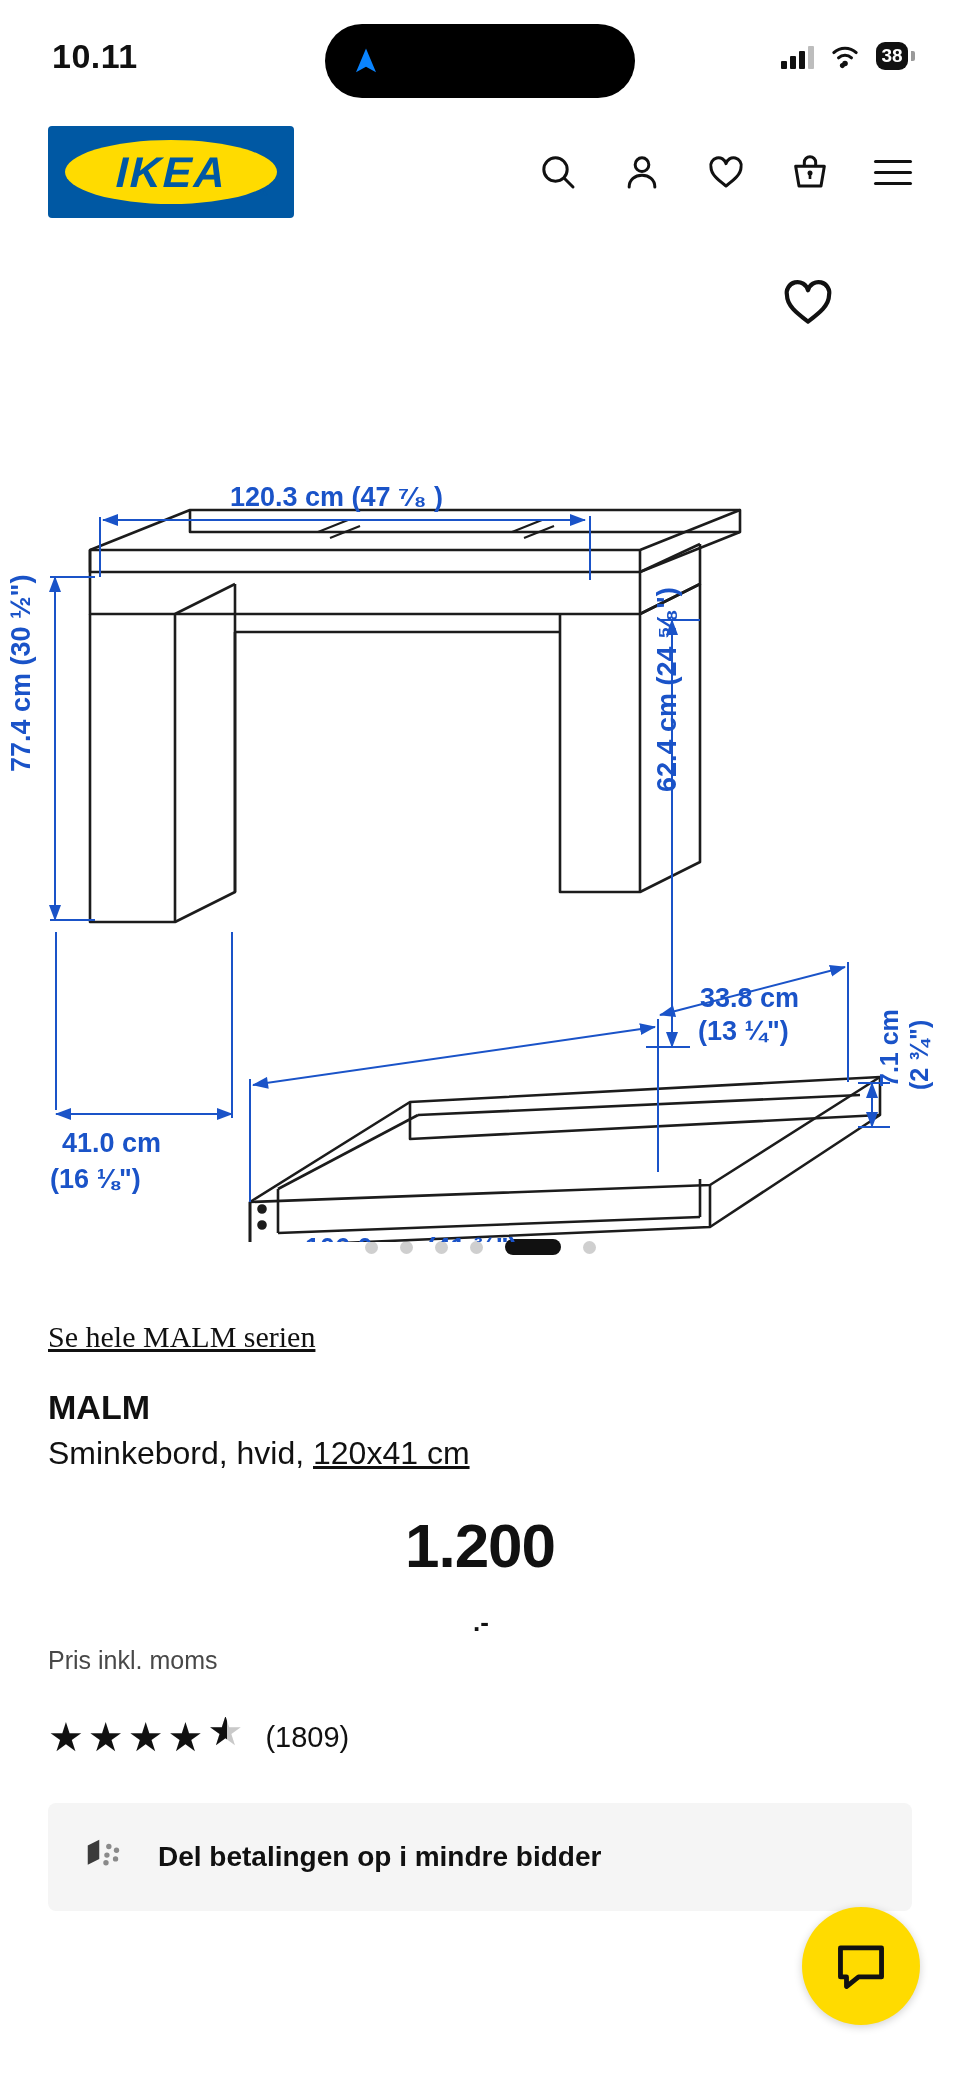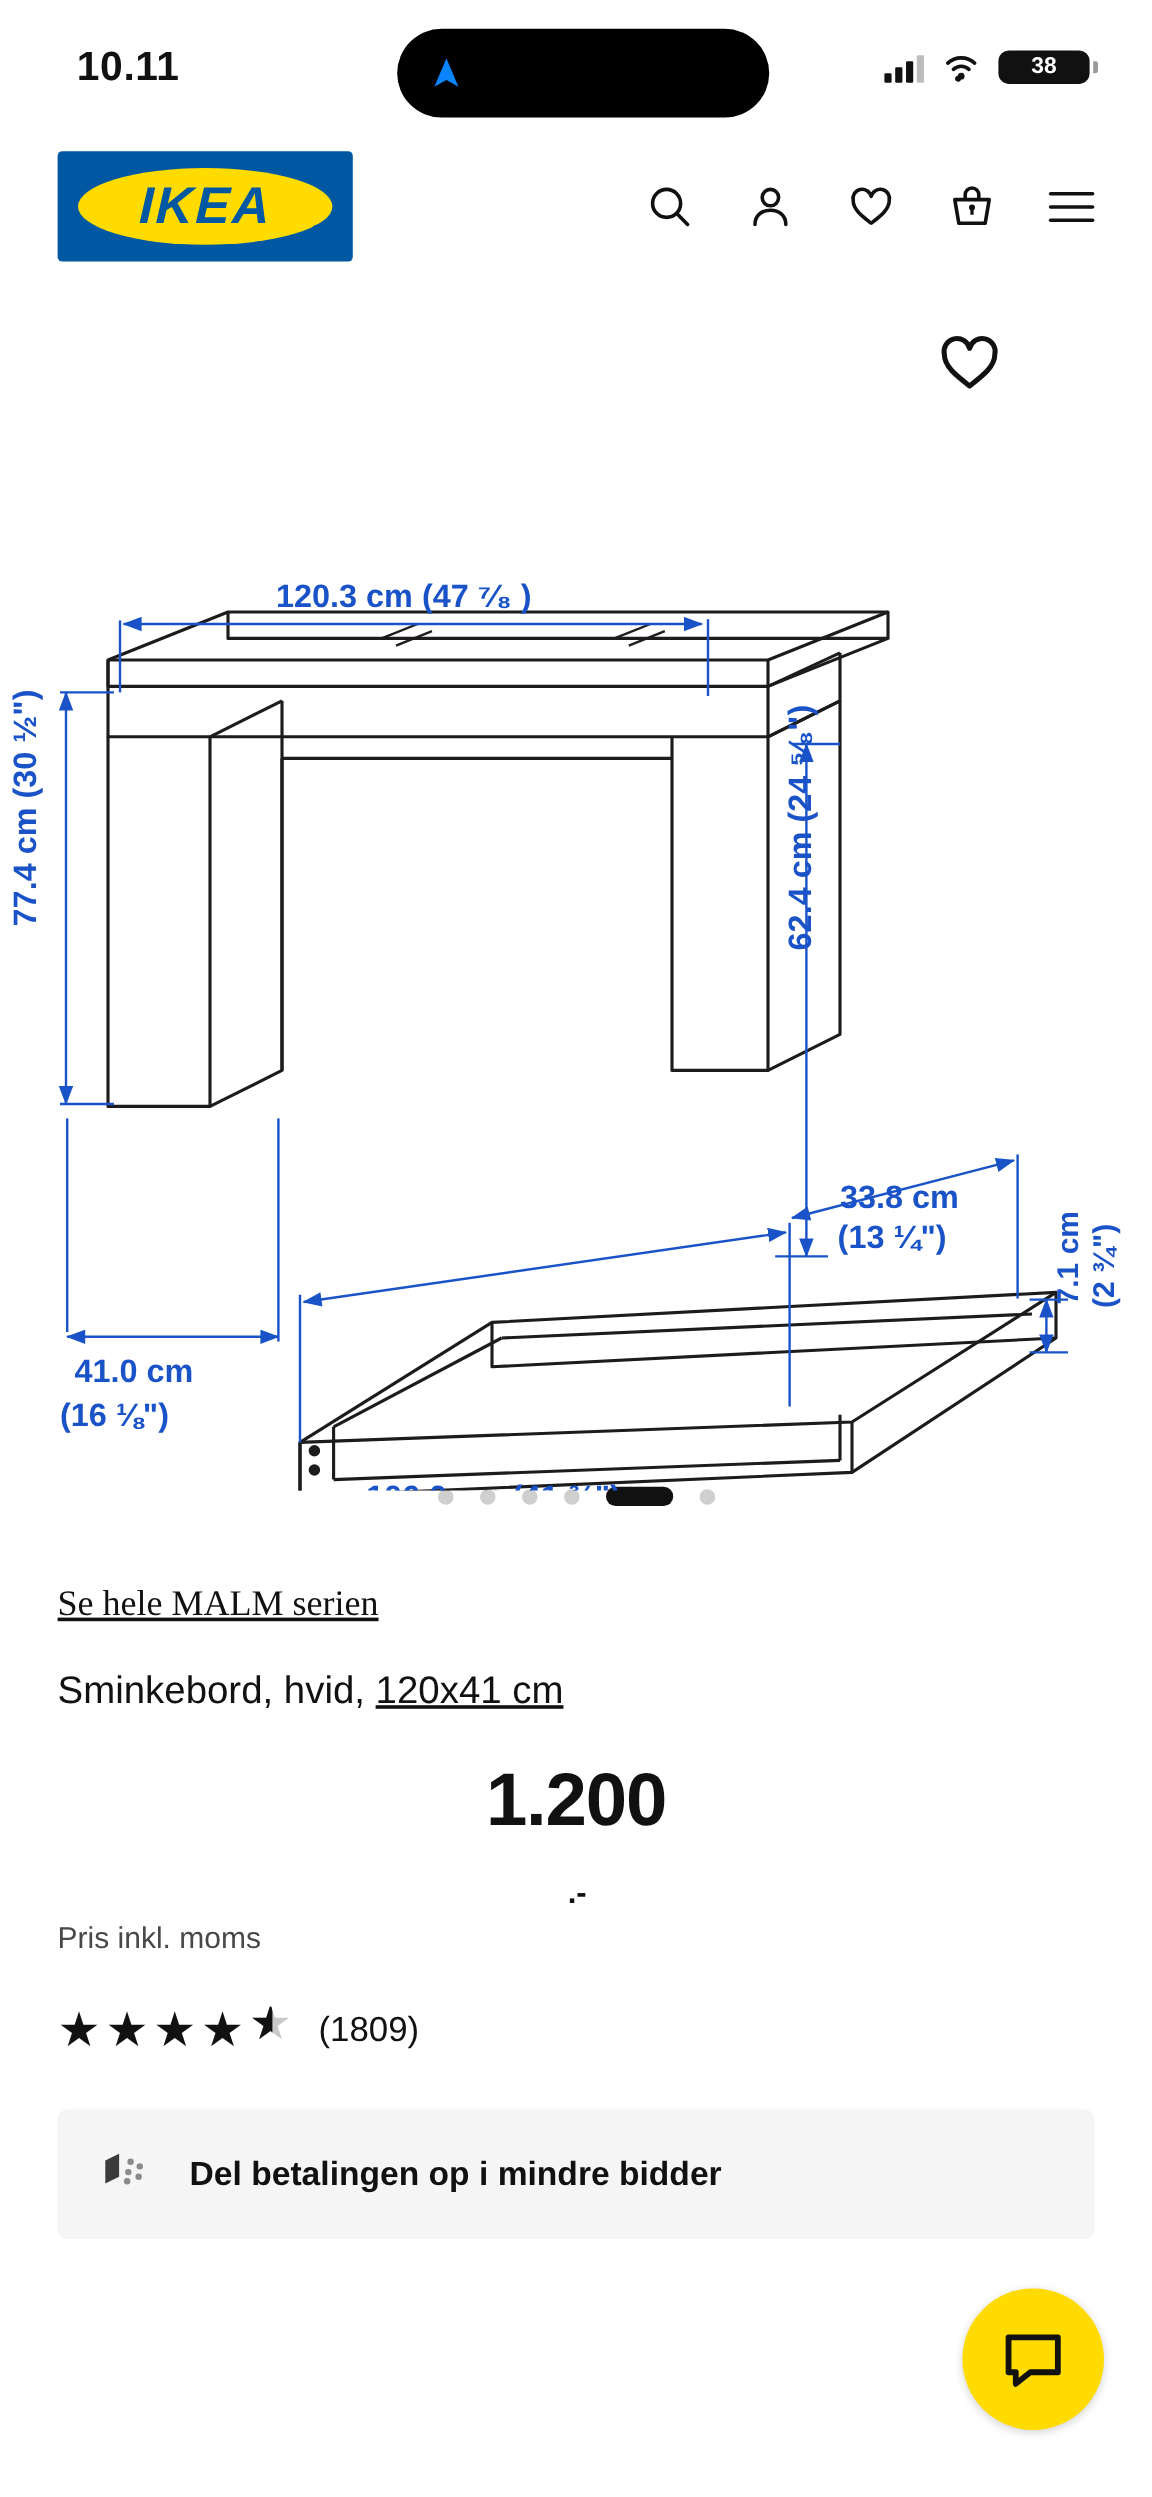--- a/index.html
+++ b/index.html
@@ -13,21 +13,20 @@
     position: relative;
   }
 
   
   .statusbar {
     height: 112px;
     display: flex;
     align-items: center;
     padding: 0 52px;
     position: relative;
-    margin-left: 12px;
   }
   .status-time {
     font-size: 34px;
     font-weight: bold;
     letter-spacing: 0.5px;
     width: 150px;
   }
   .dynamic-island {
     position: absolute;
     left: 50%;
@@ -47,21 +46,21 @@
     align-items: center;
     gap: 14px;
   }
   .signal { display: flex; align-items: flex-end; gap: 3px; height: 26px; }
   .signal i { width: 6px; background: #111; border-radius: 1px; display:block; }
   .signal i:nth-child(1){height:8px;}
   .signal i:nth-child(2){height:13px;}
   .signal i:nth-child(3){height:18px;}
   .signal i:nth-child(4){height:23px;background:#bdbdbd;}
   .battery {
-    width: 76px; height: 28px;
+    width: 32px; height: 28px;
     background: #111; border-radius: 9px;
     color:#fff; font-size:19px; font-weight:bold;
     display:flex; align-items:center; justify-content:center;
     position: relative;
   }
   .battery:after {
     content:""; position:absolute; right:-7px; top:9px;
     width:4px; height:10px; background:#9a9a9a; border-radius:0 2px 2px 0;
   }
 
@@ -401,20 +400,21 @@
   <div class="dot"></div>
   <div class="dot"></div>
   <div class="dot"></div>
   <div class="dot active"></div>
   <div class="dot"></div>
 </div>
 
 <div class="info">
   <a class="serie-link" href="#">Se hele MALM serien</a>
 
+  <h1 class="prod-name">MALM</h1>
 
   <div class="prod-desc">
     <span>Sminkebord, hvid, </span><u>120x41 cm</u>
   </div>
 
   <div class="price-row">
     <div class="price">1.200</div>
     <div class="price-suffix">.-</div>
   </div>
 

